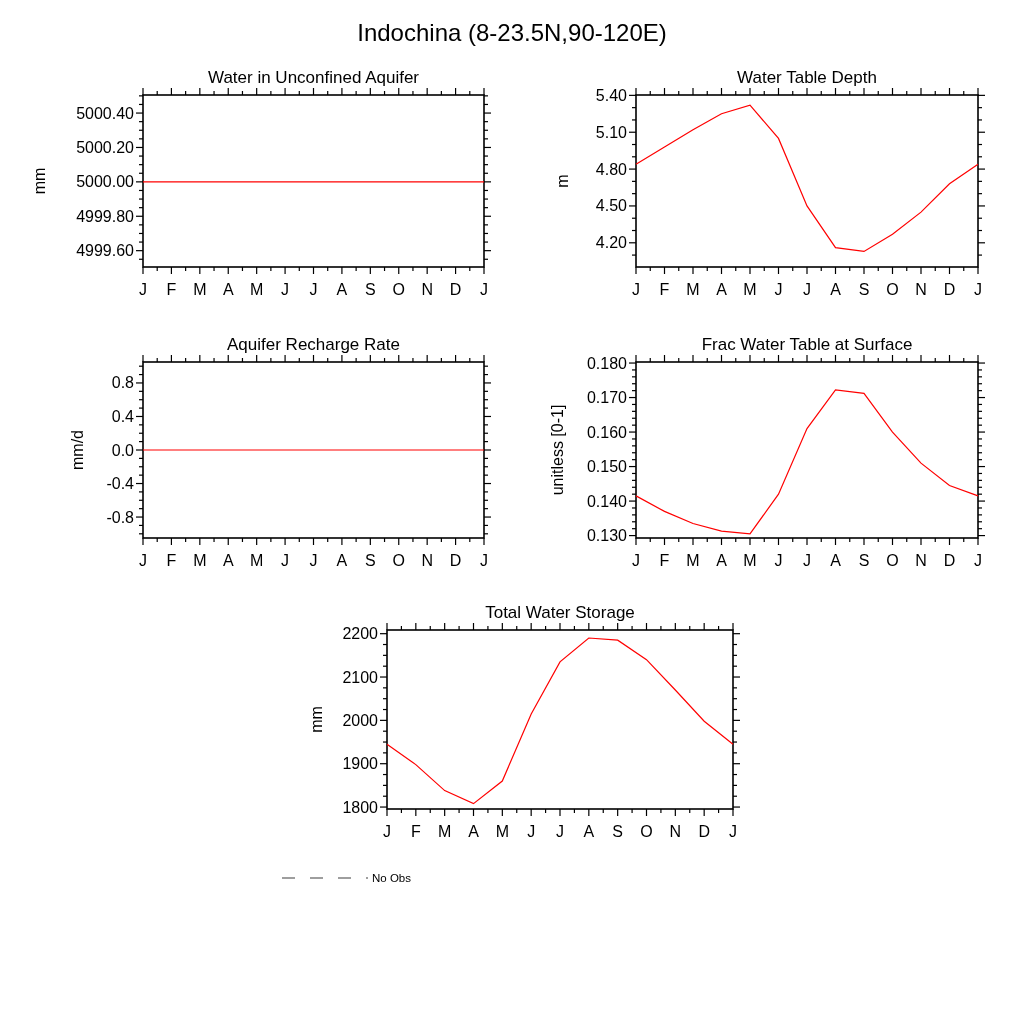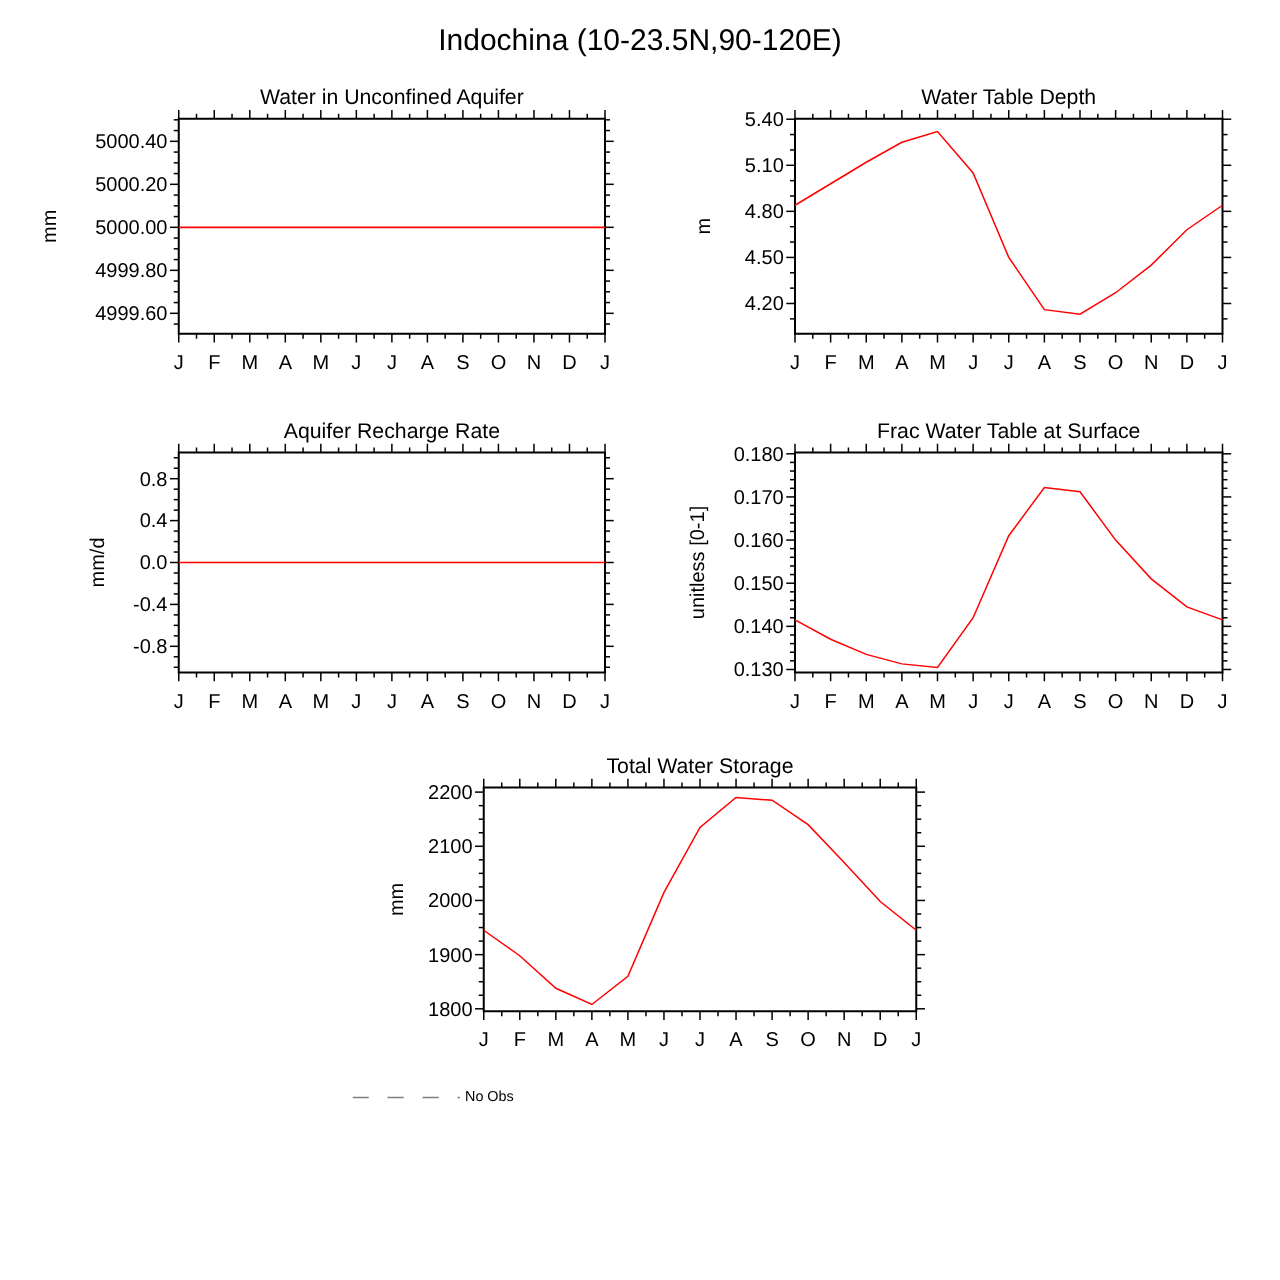--- a/index.html
+++ b/index.html
@@ -14,21 +14,21 @@
   .ax-label{font-size:16px;}
   .legend-row{position:absolute;display:flex;align-items:flex-end;gap:4px;height:12px;
               font-size:11.5px;line-height:12px;white-space:nowrap;}
   .legend-row svg{display:block;}
 </style>
 </head>
 <body>
 
 <div class="canvas">
 
-  <div class="main-title">Indochina (10-23.5N,90-120E)</div>
+  <div class="main-title">Indochina (8-23.5N,90-120E)</div>
 
   <svg id="plots" width="1024" height="1024" viewBox="0 0 1024 1024">
       <g>
         <rect x="143" y="95" width="341" height="172" fill="none" stroke="#000000" stroke-width="1.6"></rect>
         <line x1="143" y1="267" x2="143" y2="274" stroke="#000000" stroke-width="1.2"></line>
         <line x1="143" y1="95" x2="143" y2="88" stroke="#000000" stroke-width="1.2"></line>
         <line x1="157.20833333333334" y1="267" x2="157.20833333333334" y2="271" stroke="#000000" stroke-width="1.2"></line>
         <line x1="157.20833333333334" y1="95" x2="157.20833333333334" y2="91" stroke="#000000" stroke-width="1.2"></line>
         <text x="143" y="295" text-anchor="middle" class="ax-tick">J</text>
         <line x1="171.41666666666666" y1="267" x2="171.41666666666666" y2="274" stroke="#000000" stroke-width="1.2"></line>

